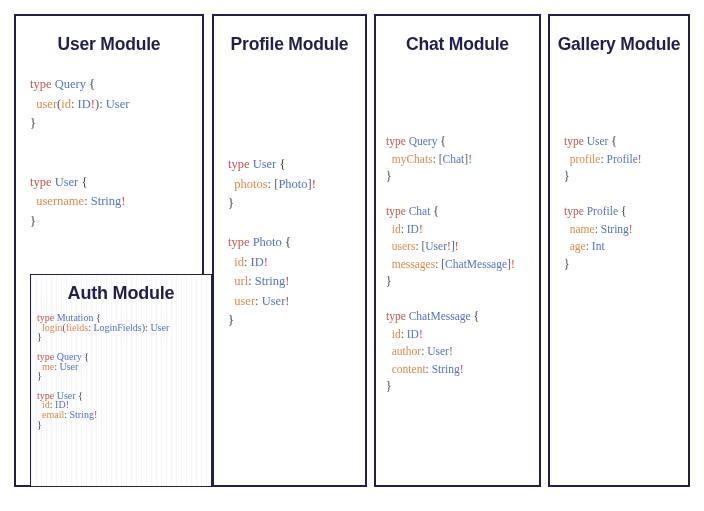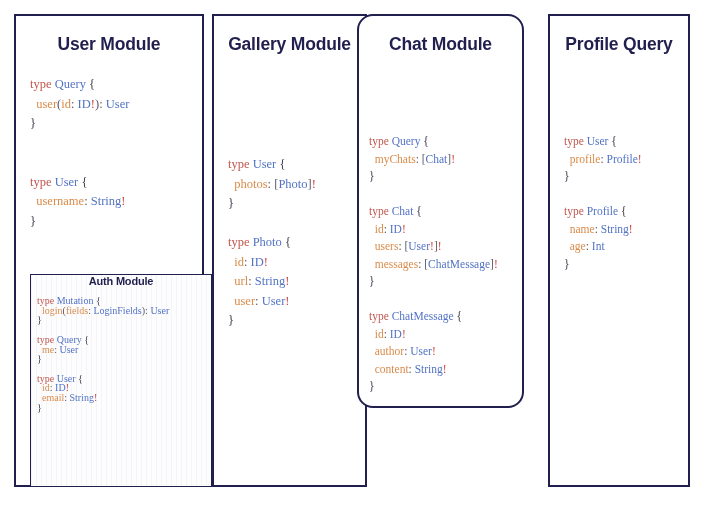--- a/index.html
+++ b/index.html
@@ -52,21 +52,21 @@
   .k  { color: #c1574f; }   
   .t  { color: #5273c4; }   
   .f  { color: #d98b4a; }   
   .p  { color: #5a5a68; }   
   .b  { color: #3b3b4a; }   
   .n  { color: #d0443c; }   
 
   
   #panel-user    { left: 14px;  top: 14px;  width: 190px; height: 473px; }
   #panel-gallery { left: 212px; top: 14px;  width: 155px; height: 473px; }
-  #panel-chat    { left: 357px; top: 14px;  width: 167px; height: 394px; border-radius: 16px; }
+  #panel-chat    { left: 374px; top: 14px;  width: 167px; height: 473px; }
   #panel-profile { left: 548px; top: 14px;  width: 142px; height: 473px; }
 
   #panel-user .code.main  { font-size: 12.5px; line-height: 19.5px; margin: 20px 0 0 14px; }
   #panel-gallery .code    { font-size: 12.5px; line-height: 19.5px; margin: 100px 0 0 14px; }
   #panel-chat .code       { font-size: 11.5px; line-height: 17.5px; margin: 78px 0 0 10px; }
   #panel-profile .code    { font-size: 11.5px; line-height: 17.5px; margin: 78px 0 0 14px; }
 
   
   #panel-auth {
     position: absolute;
@@ -79,22 +79,22 @@
     box-sizing: border-box;
     background-image: repeating-linear-gradient(
       to right,
       rgba(215,215,230,0.22) 0px,
       rgba(215,215,230,0.22) 1px,
       rgba(255,255,255,0) 1px,
       rgba(255,255,255,0) 5px
     );
   }
   #panel-auth > .panel-title {
-    font-size: 11px;
-    margin-top: 0;
+    font-size: 18px;
+    margin-top: 8px;
     margin-bottom: 2px;
   }
   #panel-auth .code {
     font-size: 10px;
     line-height: 9.7px;
     margin: 9px 0 0 6px;
   }
 
   .blank { display: block; }
 </style>
@@ -107,27 +107,27 @@
     <div class="panel-title">User Module</div>
     <div class="code main"><span class="blank"><span class="k">type</span> <span class="t">Query</span> <span class="b">{</span></span><span class="blank">  <span class="f">user</span><span class="p">(</span><span class="f">id</span><span class="p">:</span> <span class="t">ID</span><span class="n">!</span><span class="p">)</span><span class="p">:</span> <span class="t">User</span></span><span class="blank"><span class="b">}</span></span><span class="blank">&nbsp;</span><span class="blank">&nbsp;</span><span class="blank"><span class="k">type</span> <span class="t">User</span> <span class="b">{</span></span><span class="blank">  <span class="f">username</span><span class="p">:</span> <span class="t">String</span><span class="n">!</span></span><span class="blank"><span class="b">}</span></span></div>
 
     <section id="panel-auth">
       <div class="panel-title">Auth Module</div>
       <div class="code"><span class="blank"><span class="k">type</span> <span class="t">Mutation</span> <span class="b">{</span></span><span class="blank">  <span class="f">login</span><span class="p">(</span><span class="f">fields</span><span class="p">:</span> <span class="t">LoginFields</span><span class="p">)</span><span class="p">:</span> <span class="t">User</span></span><span class="blank"><span class="b">}</span></span><span class="blank">&nbsp;</span><span class="blank"><span class="k">type</span> <span class="t">Query</span> <span class="b">{</span></span><span class="blank">  <span class="f">me</span><span class="p">:</span> <span class="t">User</span></span><span class="blank"><span class="b">}</span></span><span class="blank">&nbsp;</span><span class="blank"><span class="k">type</span> <span class="t">User</span> <span class="b">{</span></span><span class="blank">  <span class="f">id</span><span class="p">:</span> <span class="t">ID</span><span class="n">!</span></span><span class="blank">  <span class="f">email</span><span class="p">:</span> <span class="t">String</span><span class="n">!</span></span><span class="blank"><span class="b">}</span></span></div>
     </section>
   </section>
 
   <section class="panel" id="panel-gallery">
-    <div class="panel-title">Gallery Module</div>
+    <div class="panel-title">Profile Module</div>
     <div class="code"><span class="blank"><span class="k">type</span> <span class="t">User</span> <span class="b">{</span></span><span class="blank">  <span class="f">photos</span><span class="p">:</span> <span class="p">[</span><span class="t">Photo</span><span class="p">]</span><span class="n">!</span></span><span class="blank"><span class="b">}</span></span><span class="blank">&nbsp;</span><span class="blank"><span class="k">type</span> <span class="t">Photo</span> <span class="b">{</span></span><span class="blank">  <span class="f">id</span><span class="p">:</span> <span class="t">ID</span><span class="n">!</span></span><span class="blank">  <span class="f">url</span><span class="p">:</span> <span class="t">String</span><span class="n">!</span></span><span class="blank">  <span class="f">user</span><span class="p">:</span> <span class="t">User</span><span class="n">!</span></span><span class="blank"><span class="b">}</span></span></div>
   </section>
 
   <section class="panel" id="panel-chat">
     <div class="panel-title">Chat Module</div>
     <div class="code"><span class="blank"><span class="k">type</span> <span class="t">Query</span> <span class="b">{</span></span><span class="blank">  <span class="f">myChats</span><span class="p">:</span> <span class="p">[</span><span class="t">Chat</span><span class="p">]</span><span class="n">!</span></span><span class="blank"><span class="b">}</span></span><span class="blank">&nbsp;</span><span class="blank"><span class="k">type</span> <span class="t">Chat</span> <span class="b">{</span></span><span class="blank">  <span class="f">id</span><span class="p">:</span> <span class="t">ID</span><span class="n">!</span></span><span class="blank">  <span class="f">users</span><span class="p">:</span> <span class="p">[</span><span class="t">User</span><span class="n">!</span><span class="p">]</span><span class="n">!</span></span><span class="blank">  <span class="f">messages</span><span class="p">:</span> <span class="p">[</span><span class="t">ChatMessage</span><span class="p">]</span><span class="n">!</span></span><span class="blank"><span class="b">}</span></span><span class="blank">&nbsp;</span><span class="blank"><span class="k">type</span> <span class="t">ChatMessage</span> <span class="b">{</span></span><span class="blank">  <span class="f">id</span><span class="p">:</span> <span class="t">ID</span><span class="n">!</span></span><span class="blank">  <span class="f">author</span><span class="p">:</span> <span class="t">User</span><span class="n">!</span></span><span class="blank">  <span class="f">content</span><span class="p">:</span> <span class="t">String</span><span class="n">!</span></span><span class="blank"><span class="b">}</span></span></div>
   </section>
 
   <section class="panel" id="panel-profile">
-    <div class="panel-title">Profile Query</div>
+    <div class="panel-title">Gallery Module</div>
     <div class="code"><span class="blank"><span class="k">type</span> <span class="t">User</span> <span class="b">{</span></span><span class="blank">  <span class="f">profile</span><span class="p">:</span> <span class="t">Profile</span><span class="n">!</span></span><span class="blank"><span class="b">}</span></span><span class="blank">&nbsp;</span><span class="blank"><span class="k">type</span> <span class="t">Profile</span> <span class="b">{</span></span><span class="blank">  <span class="f">name</span><span class="p">:</span> <span class="t">String</span><span class="n">!</span></span><span class="blank">  <span class="f">age</span><span class="p">:</span> <span class="t">Int</span></span><span class="blank"><span class="b">}</span></span></div>
   </section>
 
 </div>
 
 </body></html>

